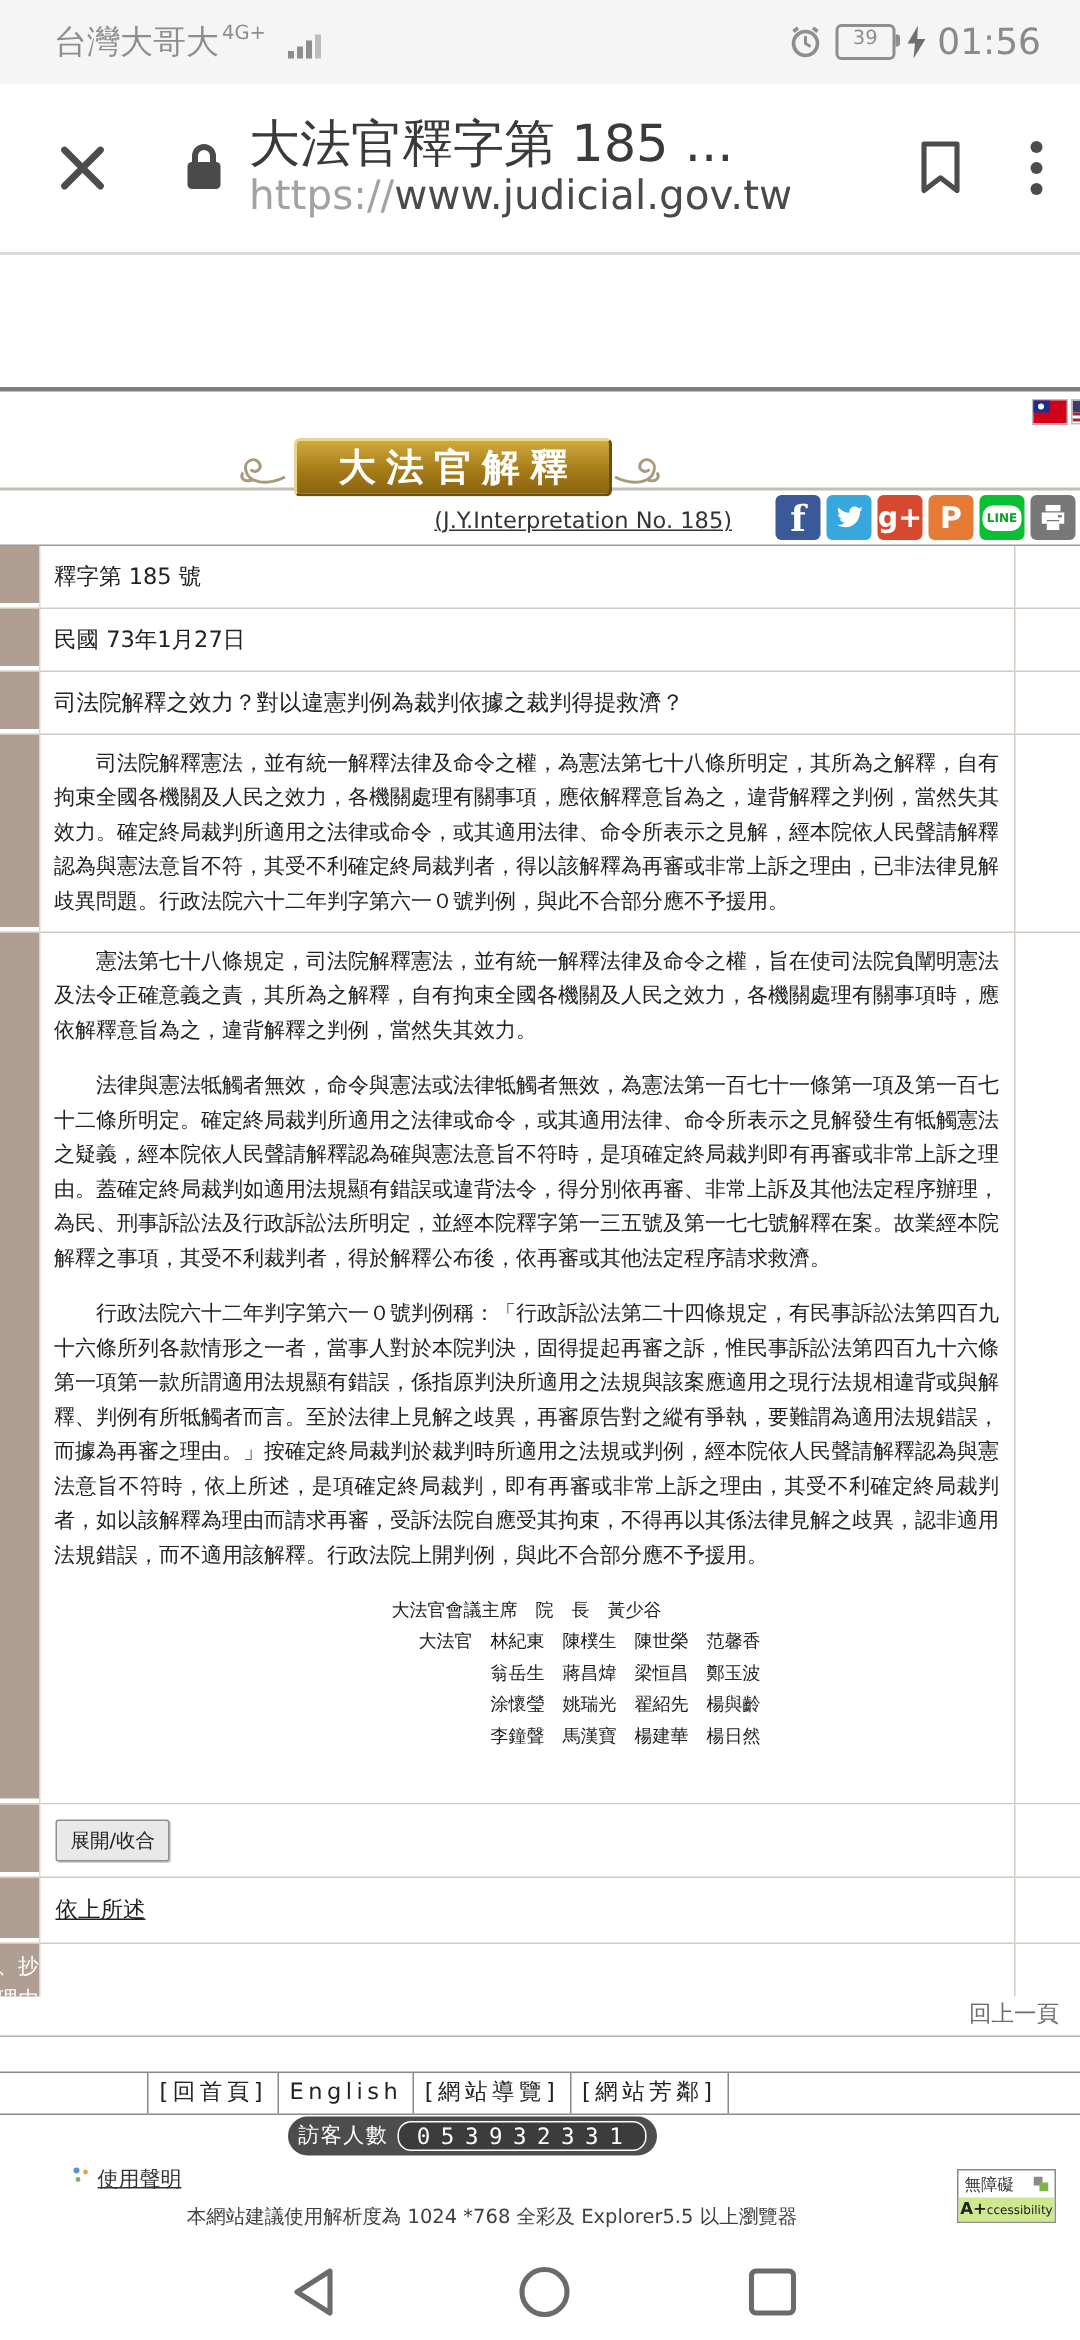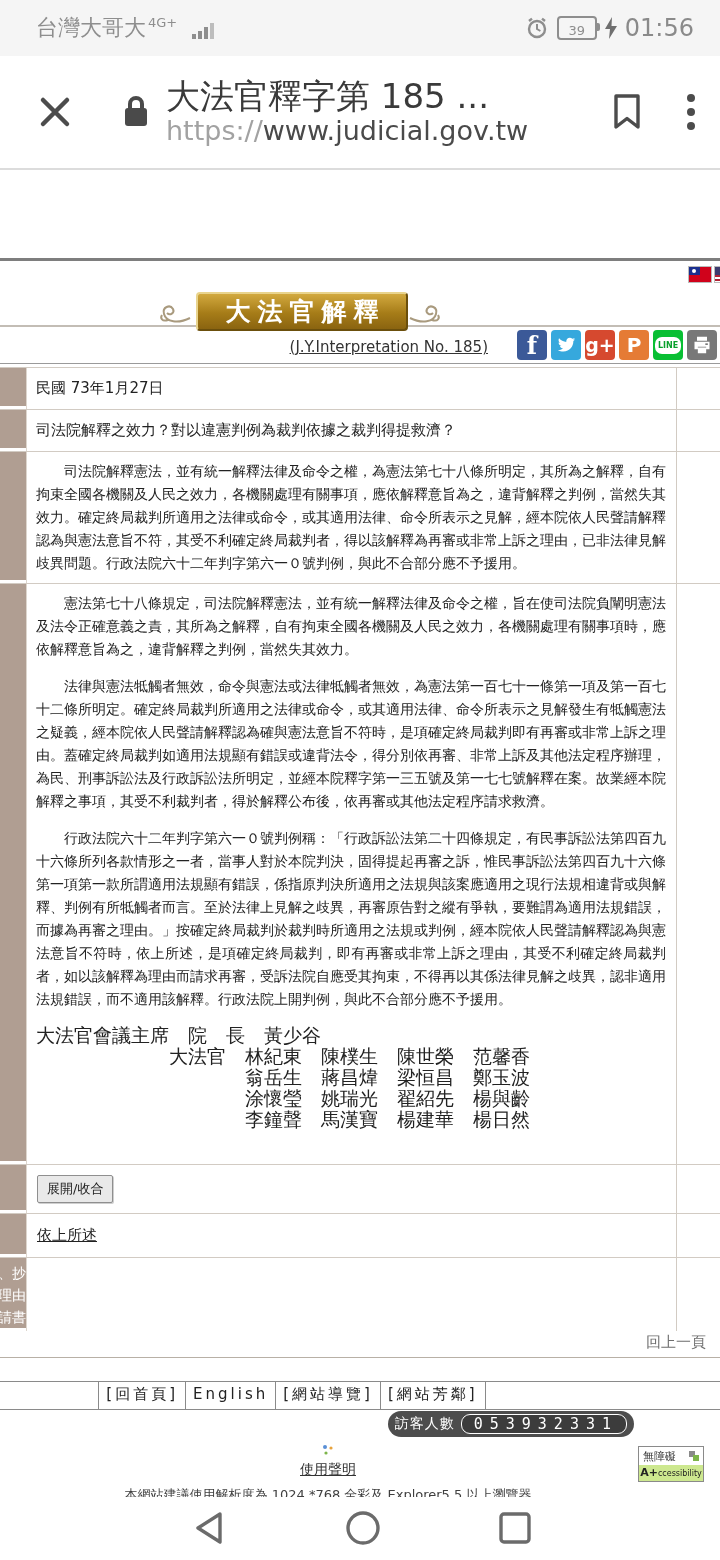--- a/index.html
+++ b/index.html
@@ -9,21 +9,21 @@
   .statusbar{position:absolute;top:0;left:0;width:720px;height:56px;background:#f5f5f5;
              display:flex;align-items:center;color:#8e8e8e;}
   .carrier{font-size:22px;margin-left:36px;}
   .netlabel{font-size:13px;font-weight:normal;margin:-12px 12px 0 2px;}
   .sigbars{display:flex;align-items:flex-end;margin:6px 0 0 3px;gap:2px;}
   .sigbars i{display:block;width:4px;background:#8e8e8e;}
   .sigbars i:nth-child(1){height:5px}.sigbars i:nth-child(2){height:8px}
   .sigbars i:nth-child(3){height:12px}.sigbars i:nth-child(4){height:16px;background:#bdbdbd}
   .sb-right{margin-left:auto;margin-right:26px;display:flex;align-items:center;gap:8px;}
   .battery{position:relative;width:36px;height:20px;border:2px solid #8e8e8e;border-radius:4px;
-           font-size:13px;display:flex;align-items:flex-end;justify-content:center;color:#8e8e8e;}
+           font-size:13px;display:flex;align-items:flex-start;justify-content:center;color:#8e8e8e;}
   .battery:after{content:"";position:absolute;right:-5px;top:5px;width:3px;height:8px;background:#8e8e8e;border-radius:0 2px 2px 0;}
   .sbtime{font-size:24px;color:#8a8a8a;}
   
   .browserbar{position:absolute;top:56px;left:0;width:720px;height:112px;background:#fff;
               border-bottom:2px solid #dcdcdc;display:flex;align-items:center;}
   .close-x{margin-left:38px;}
   .lockwrap{margin-left:50px;}
   .titleblock{margin-left:16px;line-height:1.1;}
   .btitle{font-size:34px;color:#3a3a3a;white-space:nowrap;}
   .burl{font-size:27px;color:#4a4a4a;}
@@ -61,45 +61,45 @@
   .sic.pr{background:#787878;}
   
   .tbl{position:absolute;top:363px;left:0;width:720px;max-height:967px;overflow:hidden;border-top:1px solid #9a9a9a;}
   .row{display:flex;border-bottom:1px solid #d2cbc3;background:#fff;}
   .side{flex:0 0 26px;background:#b09e92;border-bottom:3px solid #fff;overflow:hidden;}
   .cell{flex:0 0 651px;box-sizing:border-box;border-left:1px solid #ddd6ce;border-right:1px solid #d2cbc3;
         padding:8px 10px 8px 9px;font-size:15px;line-height:23px;color:#222;}
   .cell.small{font-size:15px;padding-top:9px;padding-bottom:9px;}
   .cell p{margin:0 0 14px 0;font-size:14px;line-height:23px;text-align:justify;}
   .cell p:last-child{margin-bottom:0;}
-  .justices{margin-top:6px;font-size:19px;line-height:21px;padding-bottom:26px;}
+  .justices{margin-top:6px;font-size:12px;line-height:21px;padding-bottom:26px;text-align:center;}
   .frag{width:44px;margin-left:-18px;margin-top:4px;text-align:right;color:#fff;font-size:14px;
         line-height:22px;white-space:pre-line;}
   .fragrow .cell{min-height:66px;}
   .btnrow .cell{padding:10px 10px;}
   .expandbtn{font-family:"DejaVu Sans",sans-serif;font-size:13px;color:#222;background:#e9e9e9;
              border:1px solid #8f8f8f;border-radius:2px;padding:4px 9px;box-shadow:1px 1px 0 #cfcfcf;}
   .detaillink{font-size:15px;color:#222;text-decoration:underline;font-weight:500;}
   
   .backrow{position:absolute;top:1333px;left:0;width:706px;text-align:right;font-size:15px;}
   .backrow a{color:#6e6e6e;text-decoration:none;}
   .backrule{position:absolute;top:1357px;left:0;width:720px;height:1px;background:#b8b0a6;}
   .navrow{position:absolute;top:1381px;left:0;width:720px;height:27px;border-top:1px solid #8a8a8a;
           border-bottom:1px solid #8a8a8a;display:flex;justify-content:center;}
   .navcells{display:flex;transform:translateX(-68px);}
   .navcell{border-left:1px solid #8a8a8a;padding:3px 7px 0 7px;font-size:15px;letter-spacing:3px;color:#222;
            text-decoration:none;white-space:nowrap;}
   .navcell:last-child{border-right:1px solid #8a8a8a;}
-  .counterwrap{position:absolute;top:1411px;left:0;width:638px;display:flex;justify-content:flex-end;}
+  .counterwrap{position:absolute;top:1411px;left:0;width:638px;display:flex;justify-content:center;}
   .counter{display:inline-flex;align-items:center;background:#4d4d4d;border-radius:14px;padding:3px 7px;gap:6px;transform:translateX(-4px);}
   .counter .clabel{color:#fff;font-size:14px;letter-spacing:1px;}
   .counter .cdigits{font-family:"DejaVu Sans Mono",monospace;font-size:15px;font-weight:normal;color:#fff;
         background:#3c3c3c;border:1px solid #fff;border-radius:9px;padding:0 8px;letter-spacing:7px;text-indent:4px;}
   .copyblock{position:absolute;top:1444px;left:48px;width:560px;color:#4a4a4a;}
-  .copyline1{display:flex;align-items:center;gap:5px;font-size:11px;flex-direction:column;}
+  .copyline1{display:flex;gap:5px;font-size:11px;}
   .usage{font-size:14px;color:#333;}
   .copyline2{font-size:13px;color:#3f3f3f;text-align:center;margin-top:7px;}
   .a11y{position:absolute;top:1446px;left:638px;width:66px;height:36px;border:1px solid #8a8a8a;
         background:#fff;box-sizing:border-box;overflow:hidden;}
   .a11y .top{display:flex;align-items:center;justify-content:center;gap:13px;font-size:11px;color:#333;height:18px;}
   .a11y .bot{background:#cde88f;font-size:8px;color:#222;text-align:center;height:16px;line-height:15px;}
   .a11y .bot b{font-size:11px;}
   
   .androidnav{position:absolute;top:1497px;left:0;width:720px;height:63px;background:#fff;}
   .andicon{position:absolute;top:12px;}
@@ -208,20 +208,21 @@
       <svg width="20" height="20" viewBox="0 0 24 24">
           <path fill="#fff" d="M6 2h12v5H6zM3 8h18v9h-4v-3H7v3H3zM7 15h10v7H7z"></path>
           <rect x="16" y="10" width="3" height="2" fill="#787878"></rect>
         </svg>
     </div>
   </div>
 
   <div class="tbl">
     <div class="row">
       <div class="side"></div>
+      <div class="cell small">釋字第 185 號</div>
     </div>
     <div class="row">
       <div class="side"></div>
       <div class="cell small">民國 73年1月27日</div>
     </div>
     <div class="row">
       <div class="side"></div>
       <div class="cell small">司法院解釋之效力？對以違憲判例為裁判依據之裁判得提救濟？</div>
     </div>
     <div class="row">

